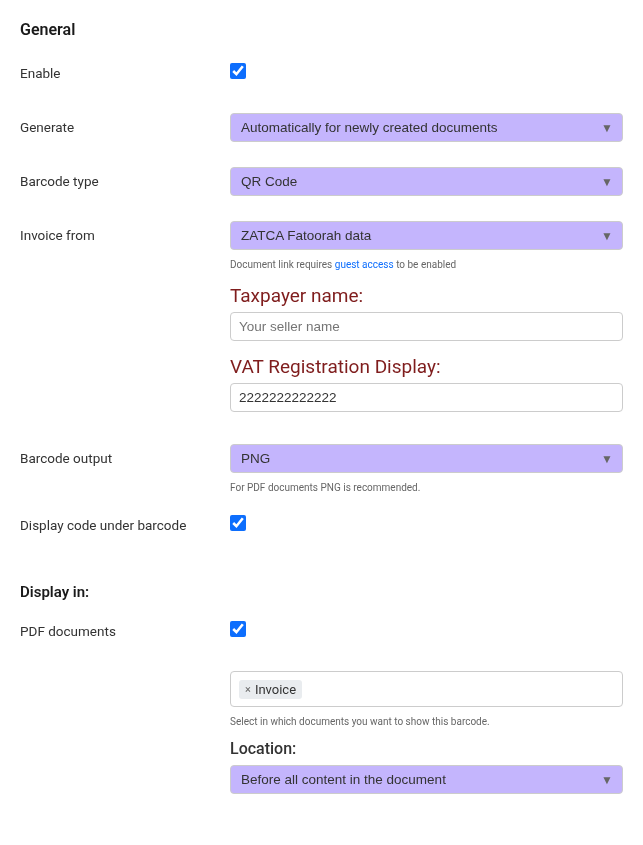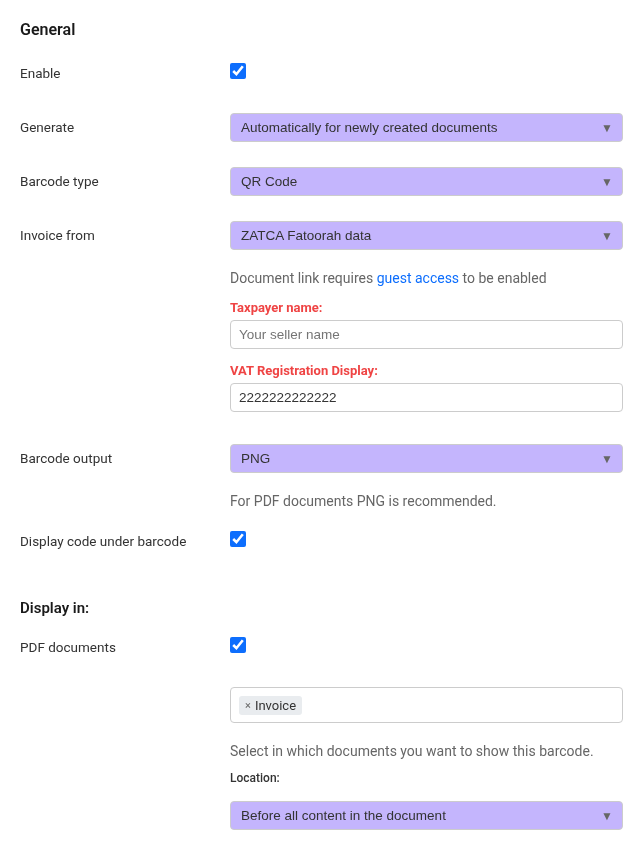--- a/index.html
+++ b/index.html
@@ -86,34 +86,34 @@
       width: 100%;
       border: 1px solid #ccc;
       border-radius: 4px;
       padding: 6px 8px;
       font-size: 13.5px;
       color: #333;
       outline: none;
     }
 
     .hint-text {
-      font-size: 14px;
+      font-size: 10px;
       color: #666;
-      margin-top: 20px;
+      margin-top: 9px;
     }
 
     .hint-text a {
       color: #0d6efd;
       text-decoration: none;
     }
 
     .field-label {
-      font-size: 13px;
-      font-weight: 700;
-      color: #ef4444;
+      font-size: 19px;
+      font-weight: 400;
+      color: #7f1d1d;
       margin-bottom: 5px;
     }
 
     .field-group {
       margin-bottom: 14px;
     }
 
     .display-title {
       font-size: 15px;
       font-weight: 600;
@@ -151,23 +151,23 @@
       font-size: 11px;
       line-height: 1;
     }
 
     .divider {
       margin: 10px 0 18px 0;
       border: none;
     }
 
     .sub-label {
-      font-size: 12px;
+      font-size: 16px;
       font-weight: 500;
-      margin-bottom: 16px;
+      margin-bottom: 7px;
     }
   </style>
 </head>
 <body>
 
 <h2 class="section-title">General</h2>
 
 <div class="form-row">
   <div class="form-label">Enable</div>
   <div class="form-control">

